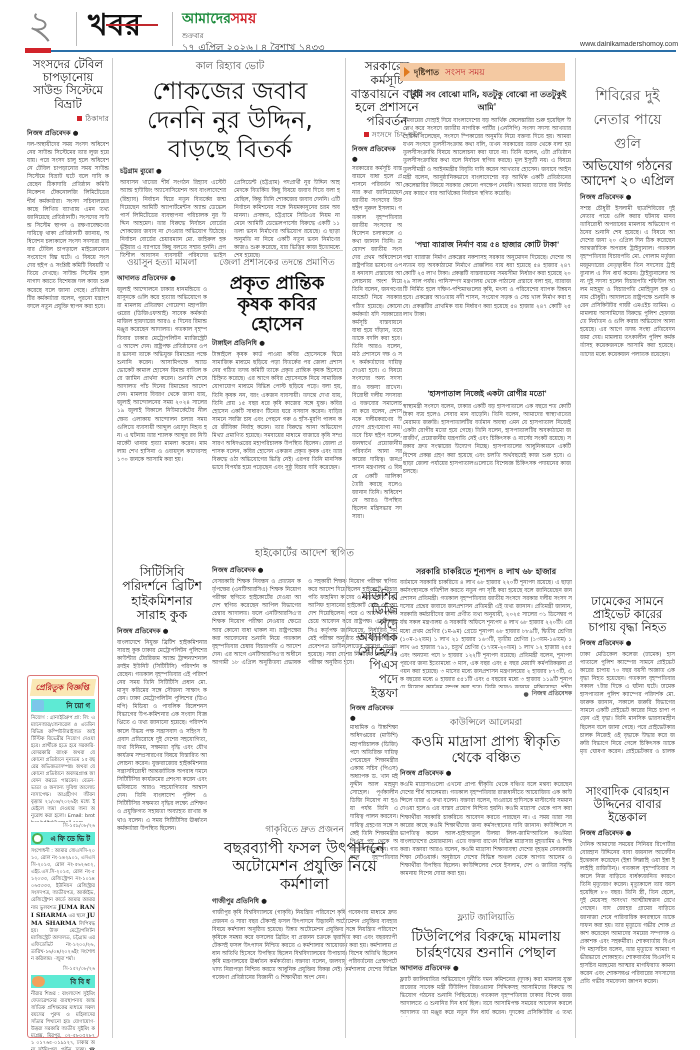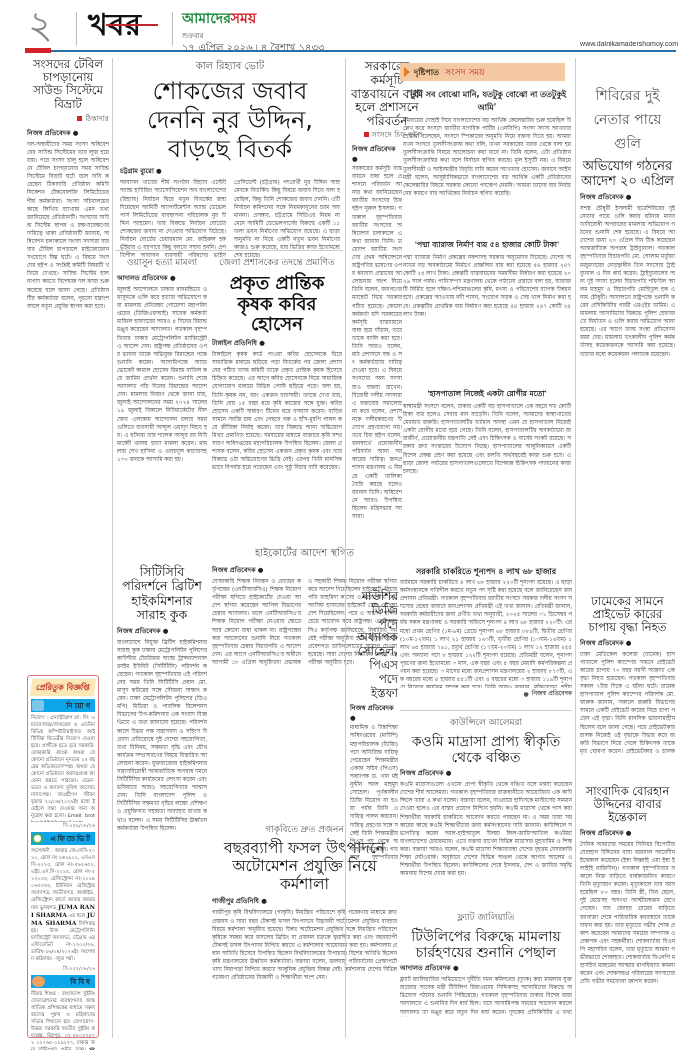--- a/index.html
+++ b/index.html
@@ -32,21 +32,21 @@
   .hline { position: absolute; height: 1px; background: #ccc; }
   .fill { overflow: hidden; }
 
   .banner { position: absolute; left: 400px; top: 63px; width: 165px; height: 18px; background: #f4c9a2; display: flex; align-items: center; }
   .banner .tri { width: 0; height: 0; border-top: 5px solid transparent; border-bottom: 5px solid transparent; border-left: 6px solid #e07a1f; margin: 0 4px; }
   .banner .tag { font-size: 8px; font-weight: bold; color: #3a2a1a; margin-right: 6px; font-family: "DejaVu Sans", sans-serif; }
   .banner .lbl { font-size: 9px; color: #c0282d; font-family: "DejaVu Sans", sans-serif; }
 
   .classified { position: absolute; left: 27px; top: 675px; width: 72px; height: 363px; border: 1px solid #d77; border-radius: 3px; padding: 3px; background: #fff; }
   .cls-head { text-align: center; font-size: 8px; color: #c0282d; font-weight: bold; background: #fae8b5; padding: 2px 0; transform: skewX(-8deg); margin-bottom: 3px; font-family: "DejaVu Sans", sans-serif; }
-  .cls-sec { display: flex; align-items: center; justify-content: space-between; background: #0ea5e9; height: 13px; margin: 2px 0; padding-right: 3px; }
+  .cls-sec { display: flex; align-items: center; justify-content: space-between; background: #5eead4; height: 13px; margin: 2px 0; padding-right: 3px; }
   .cls-sec .ico { width: 12px; height: 11px; border-radius: 2px; margin-left: 1px; }
   .cls-sec .t { font-size: 7px; font-weight: bold; color: #222; letter-spacing: 2px; font-family: "DejaVu Sans", sans-serif; }
   .cls-body { font-size: 4.9px; line-height: 7px; color: #444; text-align: justify; font-family: "DejaVu Sans", sans-serif; word-break: break-all; }
   .cls-ref { text-align: right; font-size: 4.9px; color: #555; margin-bottom: 2px; font-family: "DejaVu Sans", sans-serif; }
   .en-bold { font-family: "DejaVu Serif", serif; font-weight: bold; font-size: 6px; color: #111; }
 </style>
 </head>
 <body>
 
 <div class="masthead">

